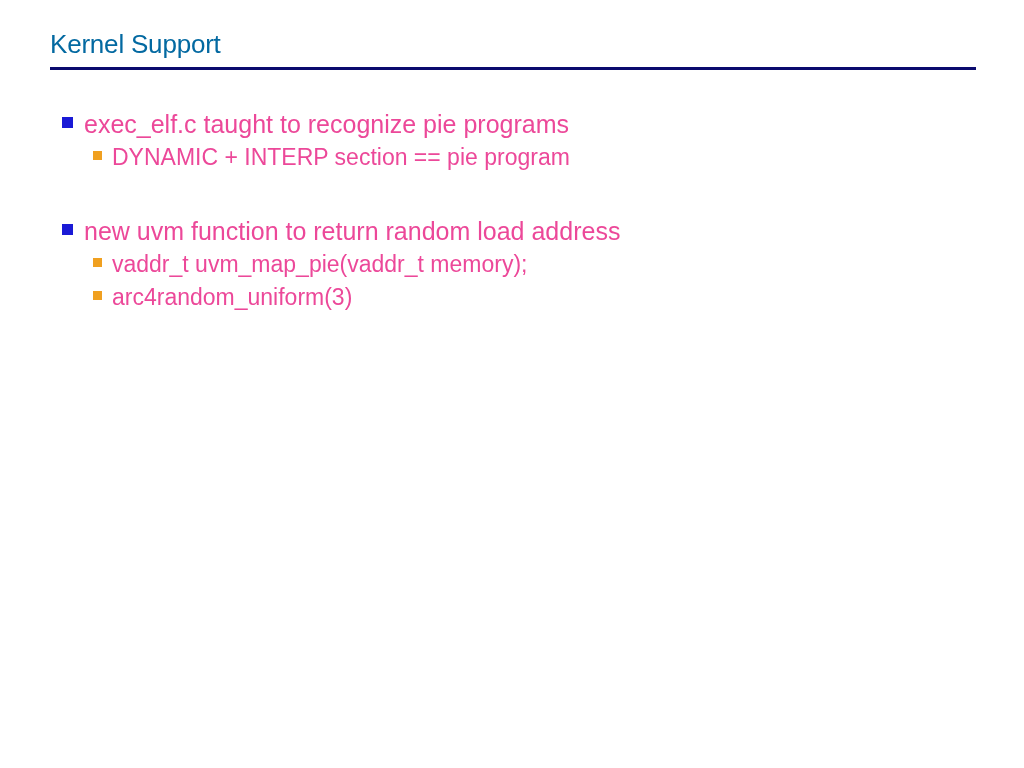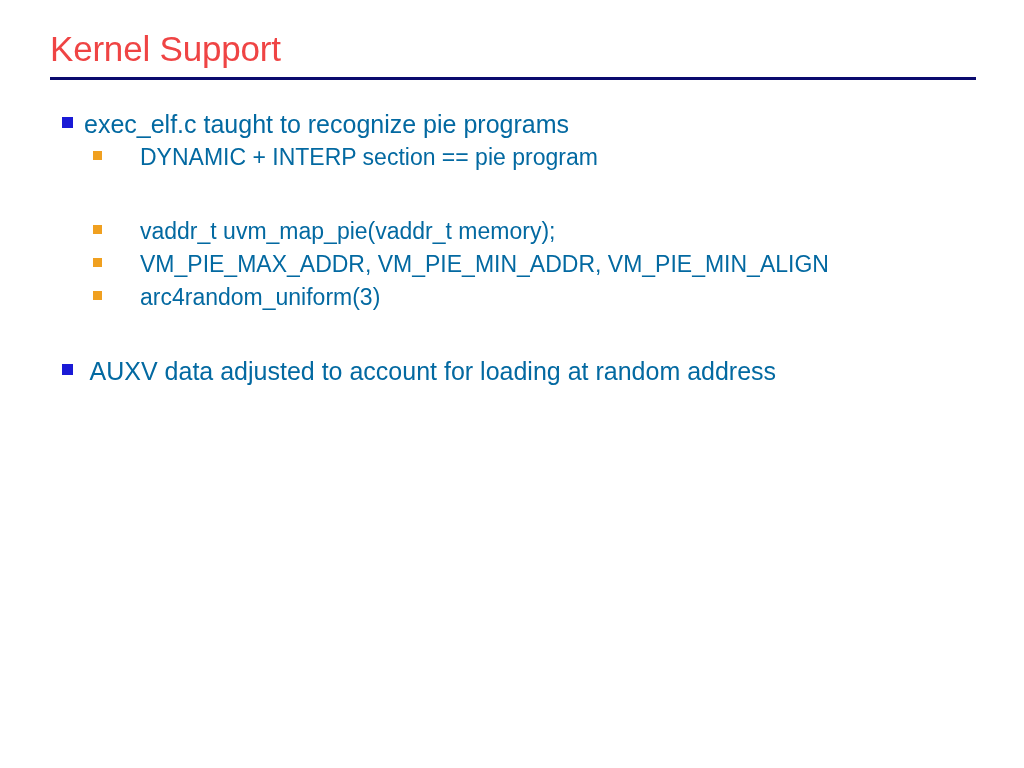--- a/index.html
+++ b/index.html
@@ -24,25 +24,25 @@
   }
 
   
   .title-block {
     position: absolute;
     left: 50px;
     top: 30px;
     width: 926px;
   }
   .slide-title {
-    font-size: 35px;
+    font-size: 26px;
     font-weight: normal;
     line-height: 1.1;
     letter-spacing: -0.2px;
-    color: #ef4444;
+    color: #0369a1;
     margin: 0;
     padding: 0 0 4px 0;
     white-space: nowrap;
   }
   .title-rule {
     width: 926px;
     height: 3px;
     background: #0b0b6e;
     margin-top: 4px;
   }
@@ -61,21 +61,20 @@
     white-space: nowrap;
   }
 
   .bullet-row.level-1 {
     margin-left: 0;
     min-height: 33px;
   }
   .bullet-row.level-2 {
     margin-left: 31px;
     min-height: 33px;
-    gap: 28px;
   }
 
   .bullet-mark {
     flex: 0 0 auto;
     display: inline-block;
   }
   .bullet-mark.lvl1 {
     width: 11px;
     height: 11px;
     background: #1a1ad6;
@@ -85,21 +84,21 @@
   .bullet-mark.lvl2 {
     width: 9px;
     height: 9px;
     background: #f0a020;
     margin-top: 10px;
     margin-right: 10px;
   }
 
   .bullet-text {
     flex: 1 1 auto;
-    color: #0369a1;
+    color: #ec4899;
     white-space: pre;
   }
   .level-1 .bullet-text {
     font-size: 25px;
     line-height: 33px;
   }
   .level-2 .bullet-text {
     font-size: 23px;
     line-height: 33px;
   }
@@ -128,40 +127,36 @@
       <span class="bullet-text">exec_elf.c taught to recognize pie programs</span>
     </div>
 
     <div class="bullet-row level-2">
       <span class="bullet-mark lvl2"></span>
       <span class="bullet-text">DYNAMIC + INTERP section == pie program</span>
     </div>
 
     <div class="spacer-line"></div>
 
+    <div class="bullet-row level-1">
+      <span class="bullet-mark lvl1"></span>
+      <span class="bullet-text">new uvm function to return random load address</span>
+    </div>
 
     <div class="bullet-row level-2">
       <span class="bullet-mark lvl2"></span>
       <span class="bullet-text">vaddr_t uvm_map_pie(vaddr_t memory);</span>
     </div>
 
-    <div class="bullet-row level-2">
-      <span class="bullet-mark lvl2"></span>
-      <span class="bullet-text">VM_PIE_MAX_ADDR, VM_PIE_MIN_ADDR, VM_PIE_MIN_ALIGN</span>
-    </div>
 
     <div class="bullet-row level-2">
       <span class="bullet-mark lvl2"></span>
       <span class="bullet-text">arc4random_uniform(3)</span>
     </div>
 
     <div class="spacer-line"></div>
 
-    <div class="bullet-row level-1">
-      <span class="bullet-mark lvl1"></span>
-      <span class="bullet-text"> AUXV data adjusted to account for loading at random address</span>
-    </div>
 
     <div class="spacer-line small"></div>
 
 
   </div>
 </div>
 
 </body></html>

